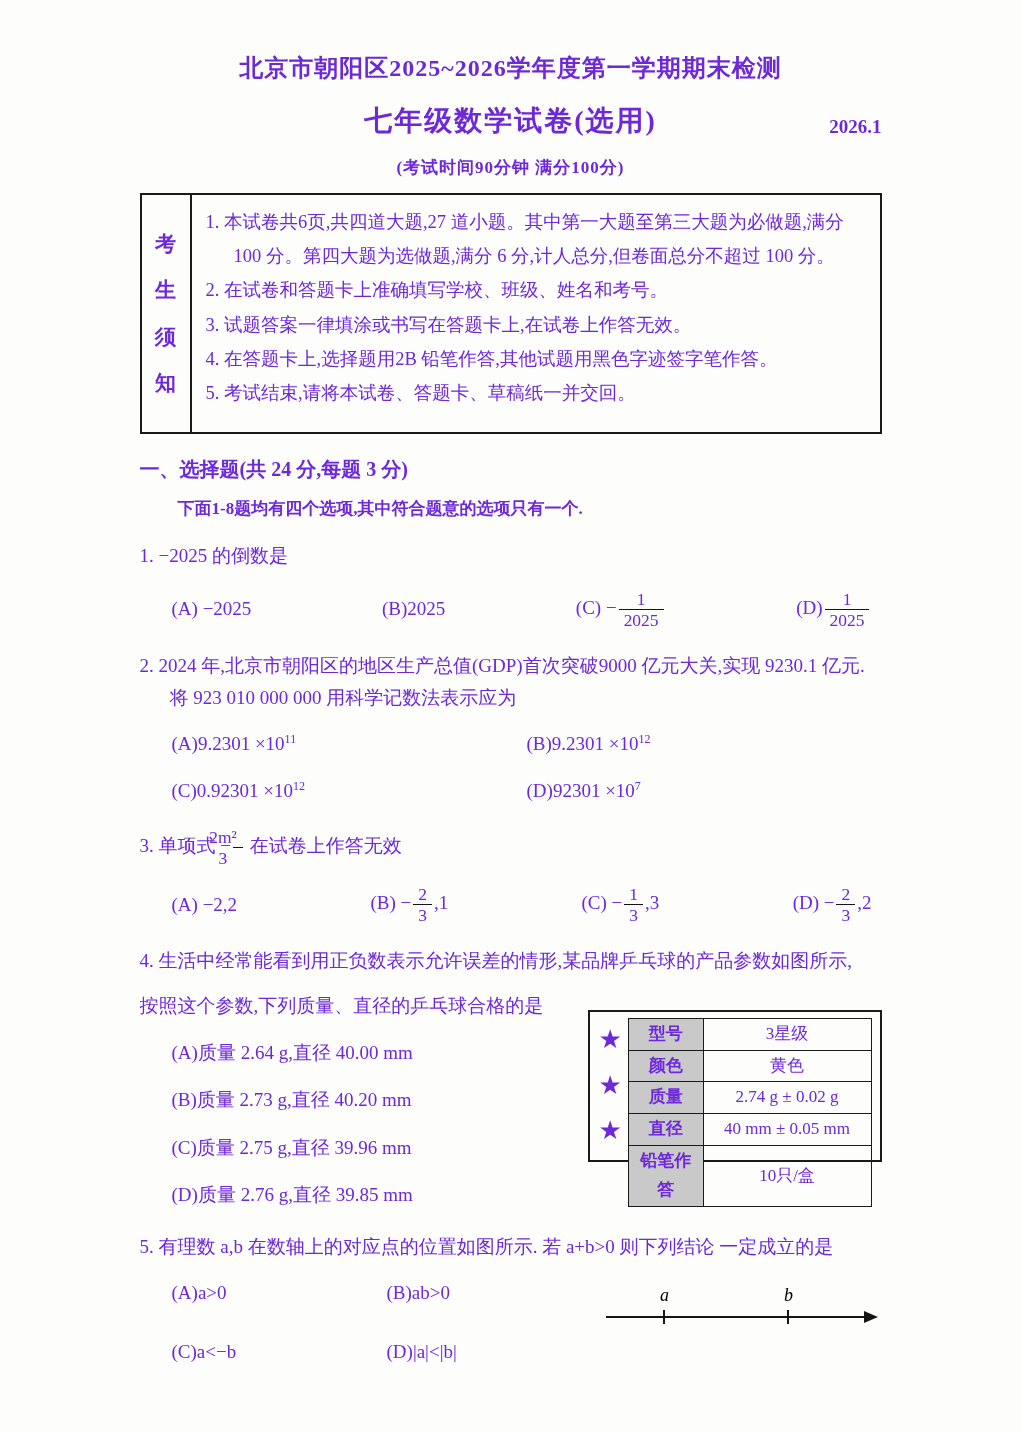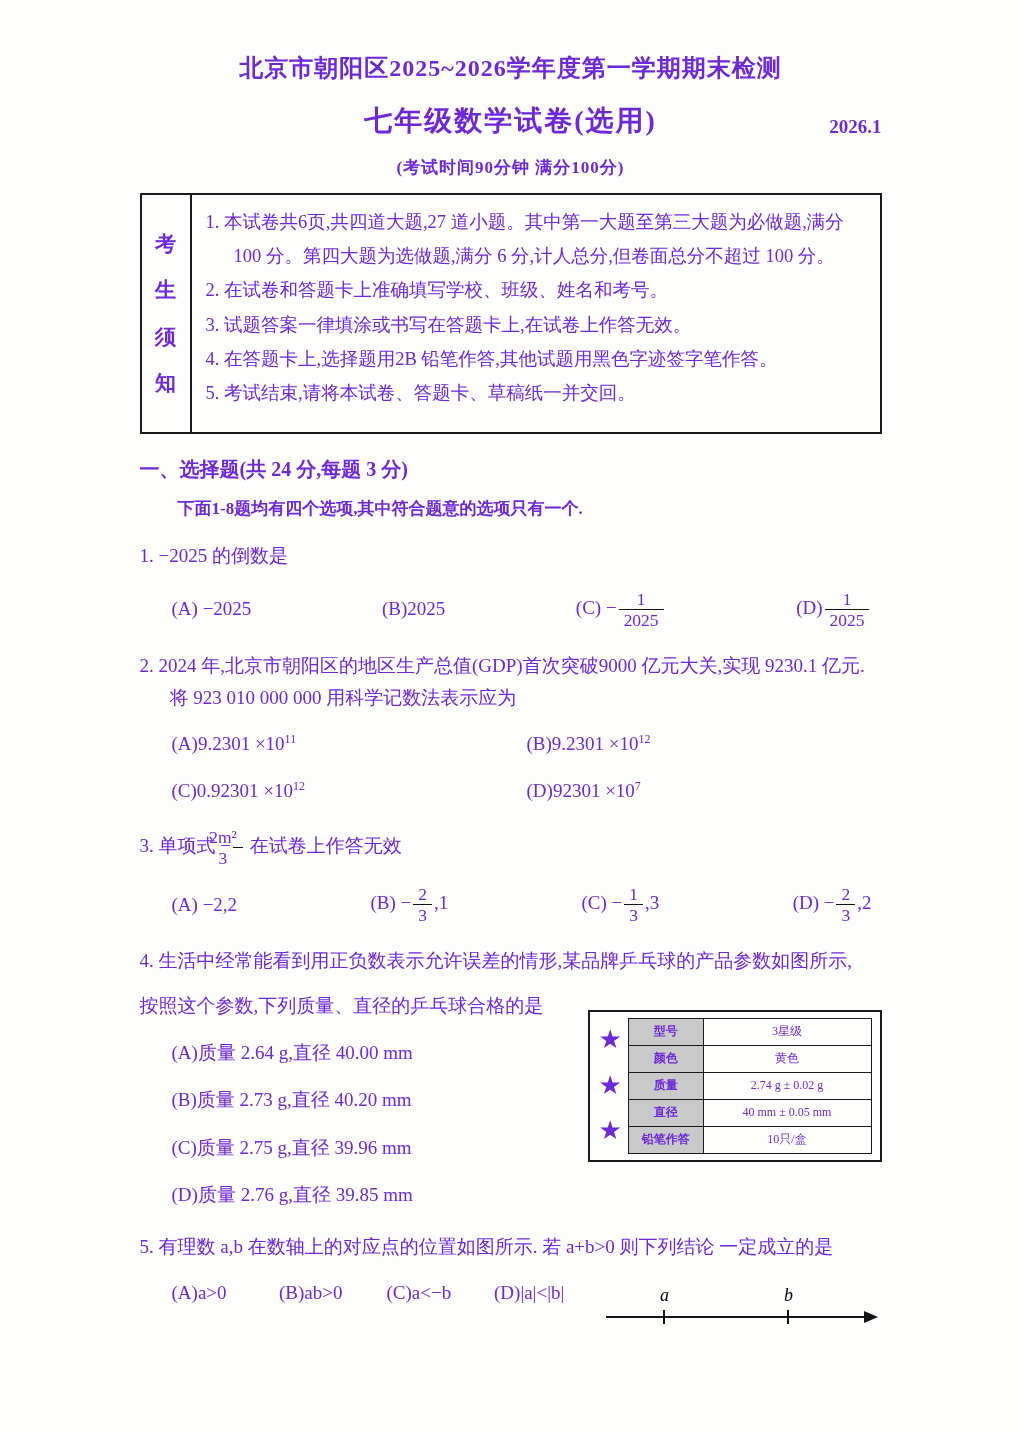--- a/index.html
+++ b/index.html
@@ -46,27 +46,27 @@
   sup { font-size:12px; }
 
   .q4-flex { display:flex; margin-top:4px; }
   .q4-left { width:455px; }
   .q4-left .opt { display:block; margin:15px 0 0 32px; white-space:nowrap; }
   .q4-line2 { margin-top:8px; }
   .spec-box { border:2.5px solid #1a1a1a; display:flex; align-items:stretch;
               padding:6px 8px; margin-left:12px; height:152px; margin-top:28px; }
   .stars { display:flex; flex-direction:column; justify-content:space-around;
            font-size:26px; padding-right:6px; }
-  table.spec { border-collapse:collapse; font-size:12px; }
+  table.spec { border-collapse:collapse; font-size:17px; }
   table.spec td { border:1.5px solid #1a1a1a; padding:1px 8px; text-align:center; height:25px; }
   table.spec td.k { background:#c9c9c9; font-weight:bold; width:86px; }
   table.spec td.v { min-width:168px; }
 
   .q5-flex { display:flex; margin-top:14px; }
-  .q5-opts { width:440px; display:grid; grid-template-columns:1fr 1fr 1fr 1fr; row-gap:26px; margin-left:32px; }
+  .q5-opts { width:440px; display:grid; grid-template-columns:1fr 1fr; row-gap:26px; margin-left:32px; }
   .q5-fig { flex:1; padding-top:2px; }
   .q5-fig text { font-style:italic; font-size:18px; font-family:"Liberation Serif",serif; }
 </style>
 </head>
 <body>
 
 <div class="page">
   <div class="content">
 
     <div class="title">北京市朝阳区2025~2026学年度第一学期期末检测</div>

